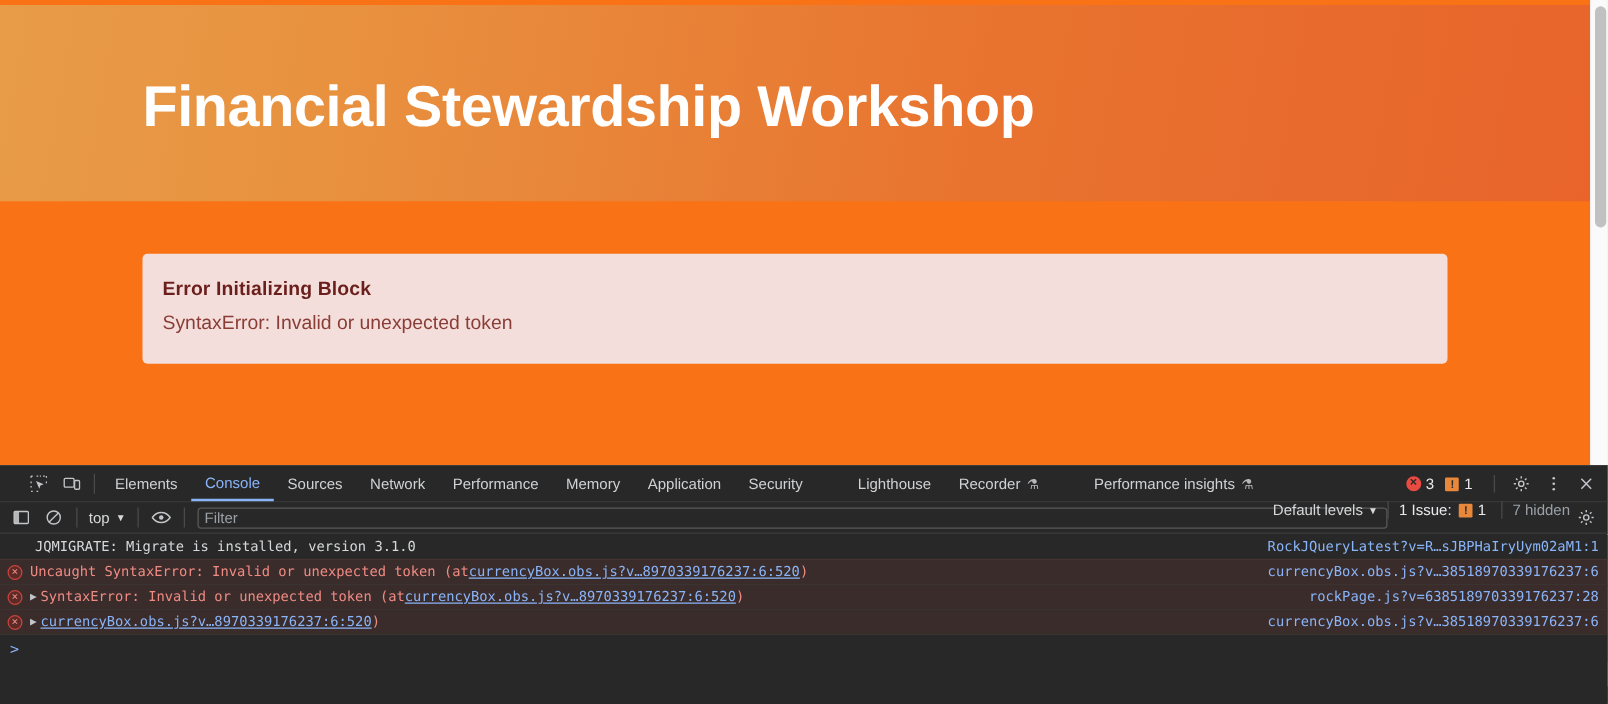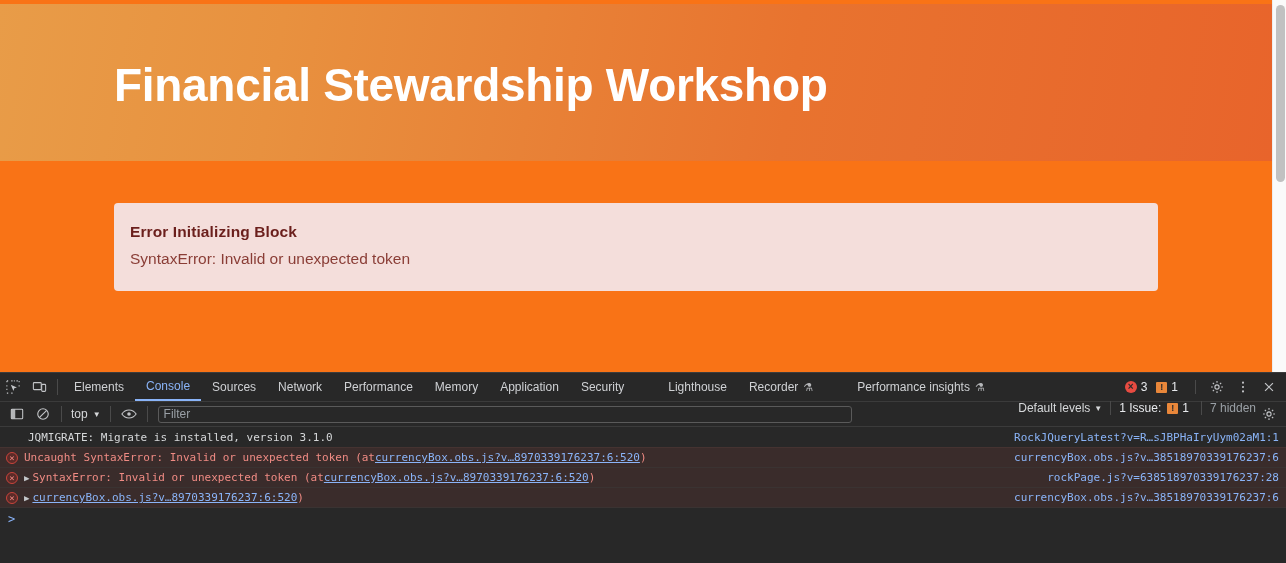--- a/index.html
+++ b/index.html
@@ -119,20 +119,21 @@
 
   
   .dt-tabbar {
     position: relative;
     height: 29px;
     background: #282828;
     display: flex;
     align-items: center;
     border-bottom: 1px solid #3b3b3b;
     box-sizing: border-box;
+    padding-left: 18px;
   }
   .dt-icon-btn {
     width: 26px;
     height: 26px;
     display: flex;
     align-items: center;
     justify-content: center;
     color: #c3c5c8;
   }
   .dt-sep {
@@ -207,21 +208,21 @@
   .ctx-select {
     display: flex;
     align-items: center;
     color: #d6d8da;
     font-size: 12px;
     padding: 0 4px;
   }
   .ctx-select .caret { margin-left: 5px; font-size: 8px; }
   .filter-input {
     flex: 0 0 auto;
-    width: 694px;
+    width: 952px;
     height: 17px;
     background: #282828;
     border: 1px solid #5a5a5a;
     border-radius: 3px;
     color: #22c55e;
     font-size: 12px;
     padding: 0 5px;
     margin-left: 5px;
     box-sizing: border-box;
     font-family: "Liberation Sans", sans-serif;

